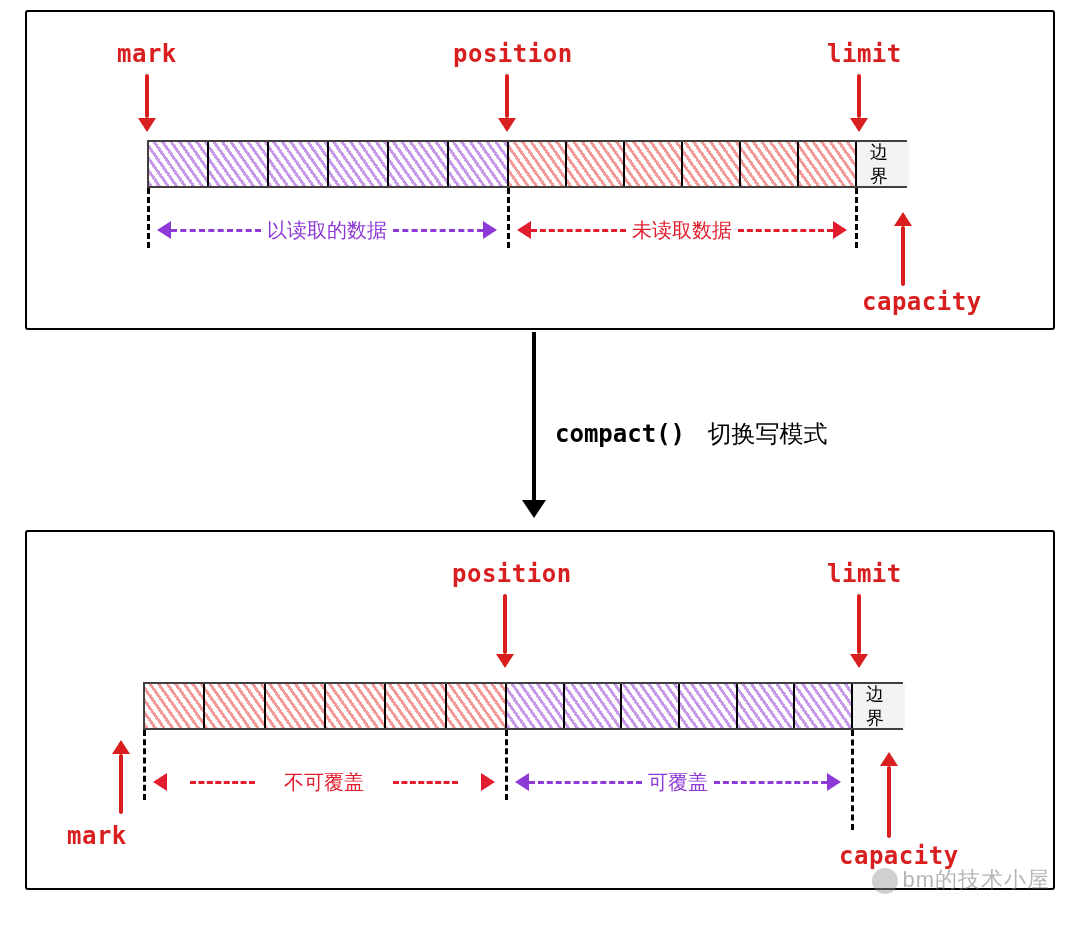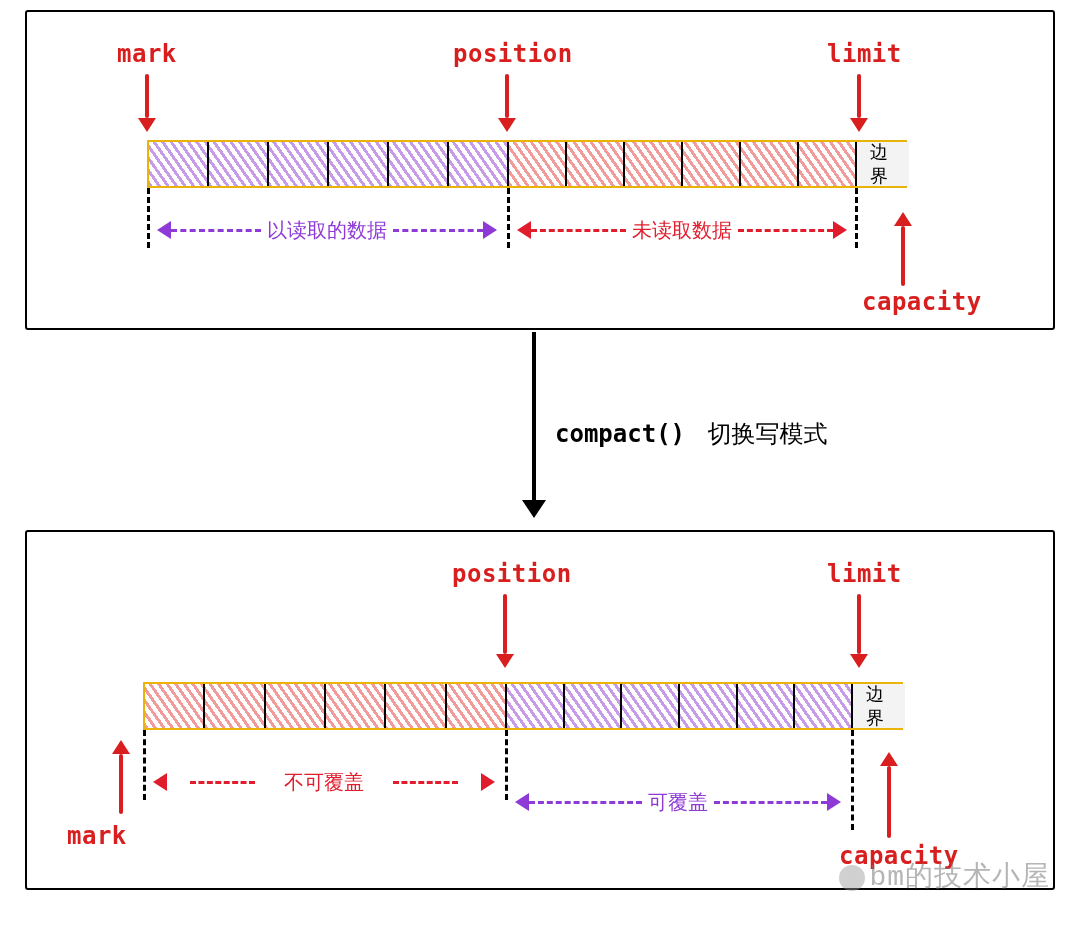--- a/index.html
+++ b/index.html
@@ -37,21 +37,21 @@
     font-family: "PingFang SC", "Microsoft YaHei", sans-serif;
     font-size: 20px;
     position: absolute;
     font-weight: 400;
   }
   .label-cn.purple { color: #8E3AD7; }
   .label-cn.red { color: #E11D2D; }
   .buffer {
     position: absolute;
     height: 48px;
-    border: 2px solid #eab308;
+    border: 2px solid #404040;
     display: flex;
   }
   .seg {
     height: 100%;
     border-right: 2px solid #000;
     position: relative;
     flex: 0 0 auto;
   }
   .seg.purple { background: repeating-linear-gradient(55deg,#C89BE8 0,#C89BE8 3px,#fff 3px,#fff 7px); }
   .seg.red { background: repeating-linear-gradient(55deg,#F29B9B 0,#F29B9B 3px,#fff 3px,#fff 7px); }
@@ -102,22 +102,22 @@
   .transition-arrow {
     position:absolute; left:532px; width:4px; background:#000;
   }
   .transition-arrow .big-head {
     position:absolute; bottom:-16px; left:50%; transform:translateX(-50%);
     width:0;height:0;border-left:12px solid transparent;border-right:12px solid transparent;
     border-top:18px solid #000;
   }
   .watermark {
     position:absolute; right:30px; bottom:30px;
-    font-family:Liberation Mono, monospace;
-    color:rgba(120,120,120,0.55); font-size:28px; letter-spacing:1px;
+    font-family:Liberation Sans, sans-serif;
+    color:rgba(120,120,120,0.55); font-size:22px; letter-spacing:1px;
   }
   .watermark .dot {
     display:inline-block;width:26px;height:26px;border-radius:50%;
     background:rgba(150,150,150,0.45);vertical-align:middle;margin-right:4px;
   }
 </style>
 </head>
 <body>
 
 <div class="panel" style="left:25px; top:10px; width:1030px; height:320px;">
@@ -252,21 +252,21 @@
   <div class="dashline" style="left:478px; top:198px; height:70px;"></div>
   <div class="dashline" style="left:824px; top:198px; height:100px;"></div>
 
   <div class="harrow red" style="left:126px; top:238px; width:342px;gap:23px;">
     <div class="hl"></div>
       <div class="hline"></div>
     <span class="label-cn red" style="position:static; padding:0 6px; background:#fff;">不可覆盖</span>
     <div class="hline"></div>
       <div class="hr"></div>
   </div>
-  <div class="harrow purple" style="left:488px; top:238px; width:326px;margin-top:20px;">
+  <div class="harrow purple" style="left:488px; top:238px; width:326px;">
     <div class="hl"></div>
       <div class="hline"></div>
     <span class="label-cn purple" style="position:static; padding:0 6px; background:#fff;">可覆盖</span>
     <div class="hline"></div>
       <div class="hr"></div>
   </div>
 </div>
 
 <div class="watermark">
   <span class="dot"></span><span>bm的技术小屋</span>

